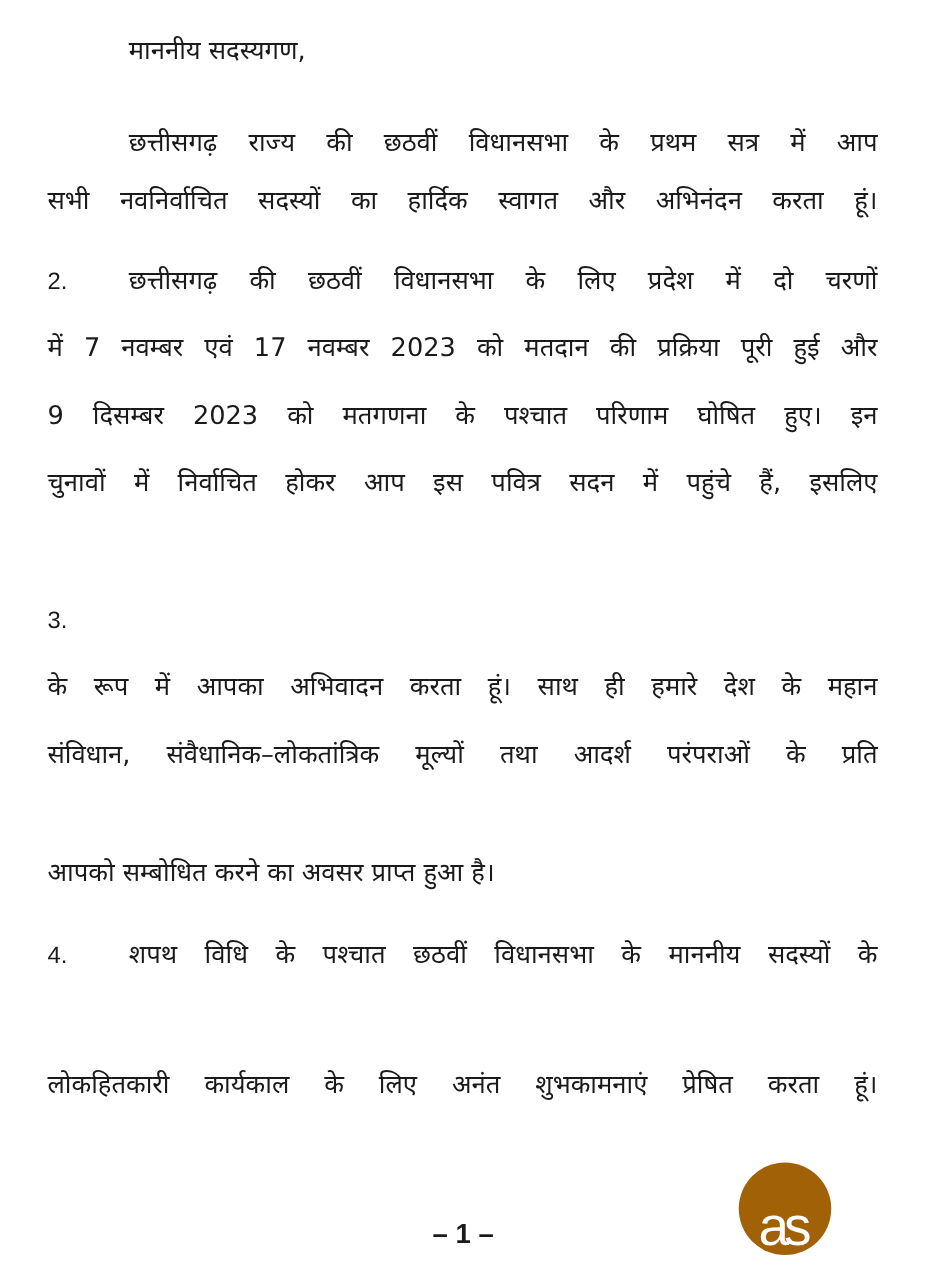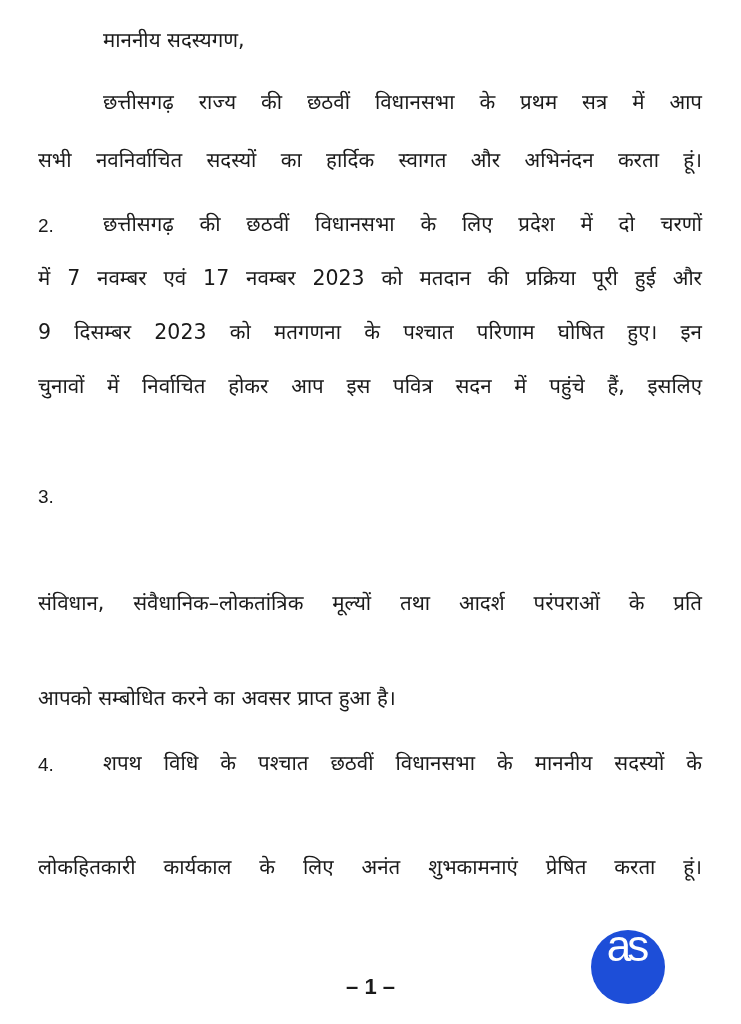--- a/index.html
+++ b/index.html
@@ -55,52 +55,53 @@
       font-weight: bold;
       line-height: 30px;
     }
     .logo {
       position: absolute;
       left: 591px;
       top: 930px;
       width: 74px;
       height: 74px;
       border-radius: 50%;
-      background: #1d4ed8;
+      background: #a16207;
       display: flex;
-      align-items: flex-start;
+      align-items: flex-end;
       justify-content: center;
     }
     .logo span {
       color: #ffffff;
       font-family: "Liberation Sans", sans-serif;
       font-size: 44px;
       letter-spacing: -4px;
       line-height: 1;
       margin-top: -6px;
       margin-left: -4px;
     }
   </style>
 </head>
 <body>
 
 <div class="page">
 
   <div class="line indent last" style="top:26px;">माननीय सदस्यगण,</div>
 
-  <div class="line indent" style="top:88px;">छत्तीसगढ़ राज्य की छठवीं विधानसभा के प्रथम सत्र में आप</div>
+  <div class="line indent" style="top:100px;">छत्तीसगढ़ राज्य की छठवीं विधानसभा के प्रथम सत्र में आप</div>
   <div class="line" style="top:146px;">सभी नवनिर्वाचित सदस्यों का हार्दिक स्वागत और अभिनंदन करता हूं।</div>
 
   <div class="num" style="top:212px;">2.</div>
   <div class="line indent" style="top:210px;">छत्तीसगढ़ की छठवीं विधानसभा के लिए प्रदेश में दो चरणों</div>
   <div class="line" style="top:264px;">में 7 नवम्बर एवं 17 नवम्बर 2023 को मतदान की प्रक्रिया पूरी हुई और</div>
   <div class="line" style="top:318px;">9 दिसम्बर 2023 को मतगणना के पश्चात परिणाम घोषित हुए। इन</div>
   <div class="line" style="top:372px;">चुनावों में निर्वाचित होकर आप इस पवित्र सदन में पहुंचे हैं, इसलिए</div>
 
   <div class="num" style="top:483px;">3.</div>
+  <div class="line" style="top:535px;">के रूप में आपका अभिवादन करता हूं। साथ ही हमारे देश के महान</div>
   <div class="line" style="top:589px;">संविधान, संवैधानिक–लोकतांत्रिक मूल्यों तथा आदर्श परंपराओं के प्रति</div>
   <div class="line last" style="top:684px;">आपको सम्बोधित करने का अवसर प्राप्त हुआ है।</div>
 
   <div class="num" style="top:751px;">4.</div>
   <div class="line indent" style="top:749px;">शपथ विधि के पश्चात छठवीं विधानसभा के माननीय सदस्यों के</div>
   <div class="line" style="top:853px;">लोकहितकारी कार्यकाल के लिए अनंत शुभकामनाएं प्रेषित करता हूं।</div>
 
   <div class="page-number">– 1 –</div>
 
   <div class="logo">

